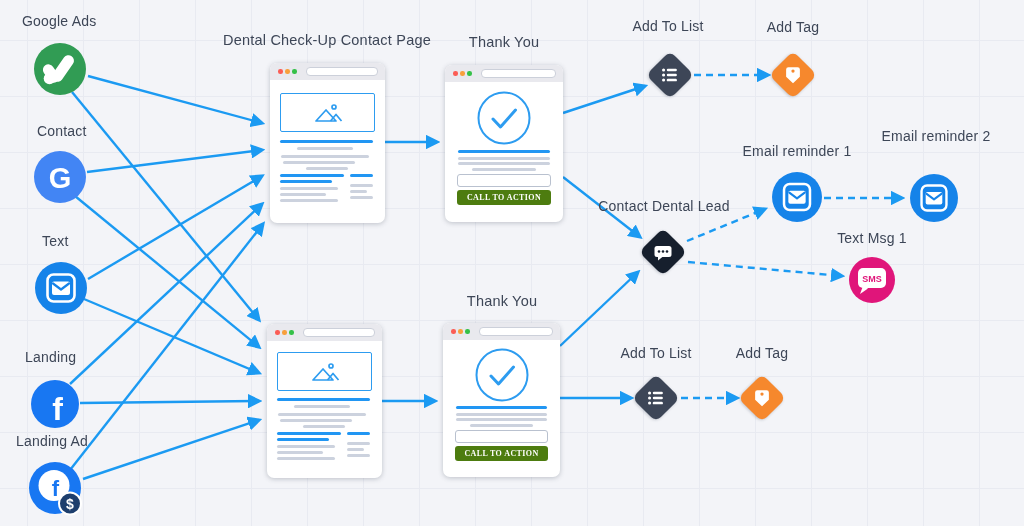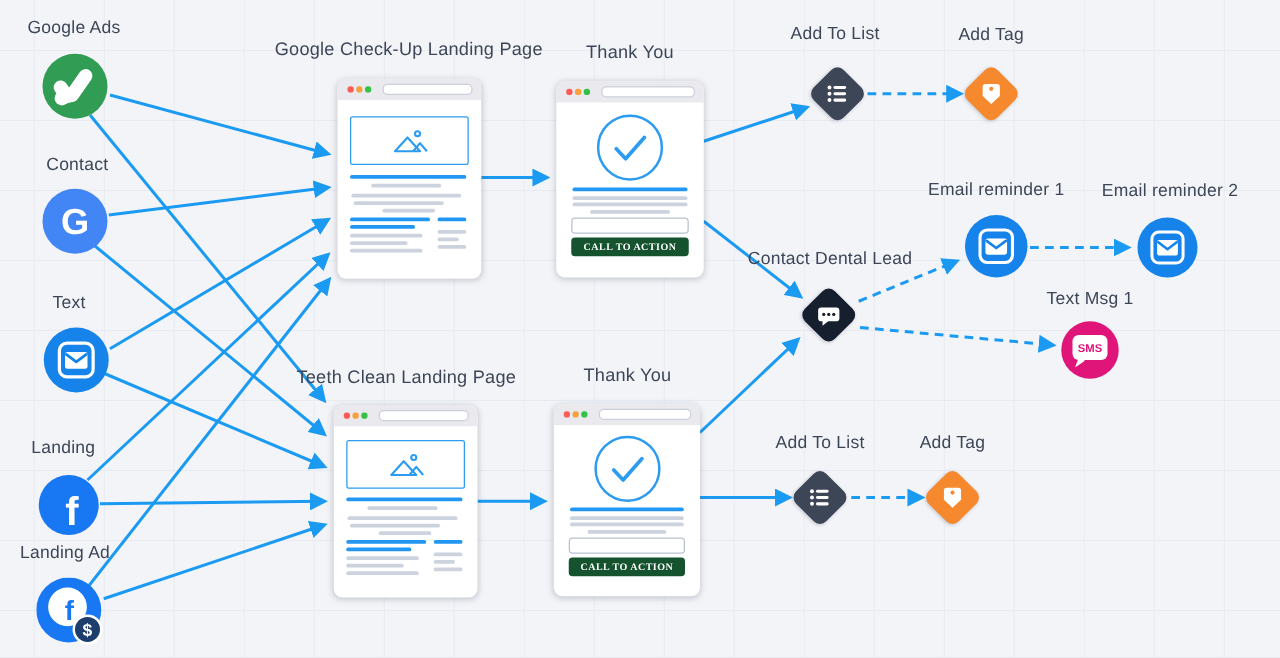--- a/index.html
+++ b/index.html
@@ -34,21 +34,21 @@
   .d3{left:22px;background:#35c148;}
   .urlpill{position:absolute;left:36px;right:7px;top:4px;height:9px;background:#fff;
            border:1px solid #ccd0da;border-radius:4px;box-sizing:border-box;}
   .imgbox{position:absolute;border:1.8px solid #2d9cf0;border-radius:2px;
           display:flex;align-items:center;justify-content:center;}
   .ln{position:absolute;border-radius:2px;}
   .b{background:#2196f3;}
   .g{background:#ccd2de;}
   .inputbox{position:absolute;background:#fff;border:1.5px solid #b9c1cf;
             border-radius:3px;box-sizing:border-box;}
-  .ctabtn{position:absolute;background:#14532d;border-radius:3px;color:#fff;
+  .ctabtn{position:absolute;background:#4d7c0f;border-radius:3px;color:#fff;
           font-family:"Liberation Serif",serif;font-weight:bold;font-size:8px;
           letter-spacing:.4px;display:flex;align-items:center;justify-content:center;}
   svg text{font-family:"Liberation Sans",sans-serif;}
 </style>
 </head>
 <body>
 
 <div id="canvas">
 
   <svg id="edges" width="1024" height="526" viewBox="0 0 1024 526">
@@ -140,21 +140,21 @@
       <circle cx="26" cy="26" r="26" fill="#1877f2"></circle>
       <circle cx="25" cy="23.5" r="15.5" fill="#fff"></circle>
       <g clip-path="url(#fbc2)">
         <text x="26.5" y="34" text-anchor="middle" font-size="22" font-weight="bold" fill="#1877f2">f</text>
       </g>
       <circle cx="41" cy="41.5" r="11" fill="#1d3e6d" stroke="#fff" stroke-width="2"></circle>
       <text x="41" y="46.5" text-anchor="middle" font-size="14" font-weight="bold" fill="#fff">$</text>
     </svg>
   </div>
 
-  <div class="lbl hd ctr" style="left:327px;top:32px">Google Check-Up Landing Page</div>
+  <div class="lbl hd ctr" style="left:327px;top:32px">Dental Check-Up Contact Page</div>
   <div class="card" style="left:270px;top:63px;width:115px;height:160px">
     <div class="chead">
       <span class="dot d1"></span>
       <span class="dot d2"></span>
       <span class="dot d3"></span>
       <span class="urlpill"></span>
     </div>
     <div class="imgbox" style="left:10px;top:30px;width:93px;height:37px">
       <svg width="34" height="24" viewBox="0 0 34 24">
         <g fill="none" stroke="#2d9cf0" stroke-width="1.7" stroke-linejoin="round">
@@ -236,39 +236,38 @@
 
   <div class="lbl ctr" style="left:797px;top:143px">Email reminder 1</div>
   <div class="circle" style="left:772px;top:172px;width:50px;height:50px;background:#1583e9">
     <svg width="50" height="50" viewBox="0 0 52 52">
       <rect x="12.5" y="12.5" width="27" height="27" rx="6" fill="none" stroke="#fff" stroke-width="2.6"></rect>
       <rect x="17" y="19.5" width="18" height="13.5" rx="2" fill="#fff"></rect>
       <path d="M18 21.5 L26 27.5 L34 21.5" fill="none" stroke="#1583e9" stroke-width="2.2" stroke-linecap="round" stroke-linejoin="round"></path>
     </svg>
   </div>
 
-  <div class="lbl ctr" style="left:936px;top:144px">Email reminder 2</div>
+  <div class="lbl ctr" style="left:936px;top:128px">Email reminder 2</div>
   <div class="circle" style="left:910px;top:174px;width:48px;height:48px;background:#1583e9">
     <svg width="48" height="48" viewBox="0 0 52 52">
       <rect x="12.5" y="12.5" width="27" height="27" rx="6" fill="none" stroke="#fff" stroke-width="2.6"></rect>
       <rect x="17" y="19.5" width="18" height="13.5" rx="2" fill="#fff"></rect>
       <path d="M18 21.5 L26 27.5 L34 21.5" fill="none" stroke="#1583e9" stroke-width="2.2" stroke-linecap="round" stroke-linejoin="round"></path>
     </svg>
   </div>
 
   <div class="lbl ctr" style="left:872px;top:230px">Text Msg 1</div>
   <div class="circle" style="left:849px;top:257px;width:46px;height:46px;background:#e0157a">
     <svg width="46" height="46" viewBox="0 0 46 46">
       <rect x="9" y="11" width="28" height="20" rx="5" fill="#fff"></rect>
       <path d="M14 29 l-3 8 l8 -5.5 z" fill="#fff"></path>
       <text x="23" y="24.8" text-anchor="middle" font-size="9" font-weight="bold" fill="#e0157a">SMS</text>
     </svg>
   </div>
 
-  <div class="lbl hd ctr" style="left:325px;top:294px">Teeth Clean Landing Page</div>
   <div class="card" style="left:267px;top:324px;width:115px;height:154px">
     <div class="chead">
       <span class="dot d1"></span>
       <span class="dot d2"></span>
       <span class="dot d3"></span>
       <span class="urlpill"></span>
     </div>
     <div class="imgbox" style="left:10px;top:28px;width:93px;height:37px">
       <svg width="34" height="24" viewBox="0 0 34 24">
         <g fill="none" stroke="#2d9cf0" stroke-width="1.7" stroke-linejoin="round">

